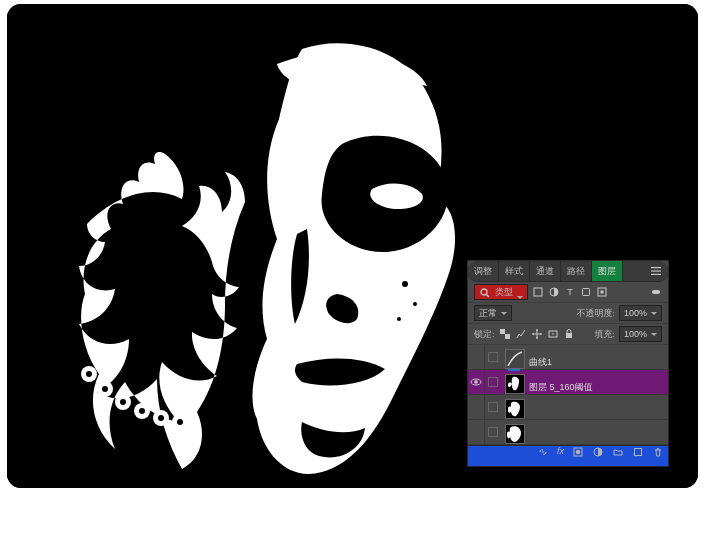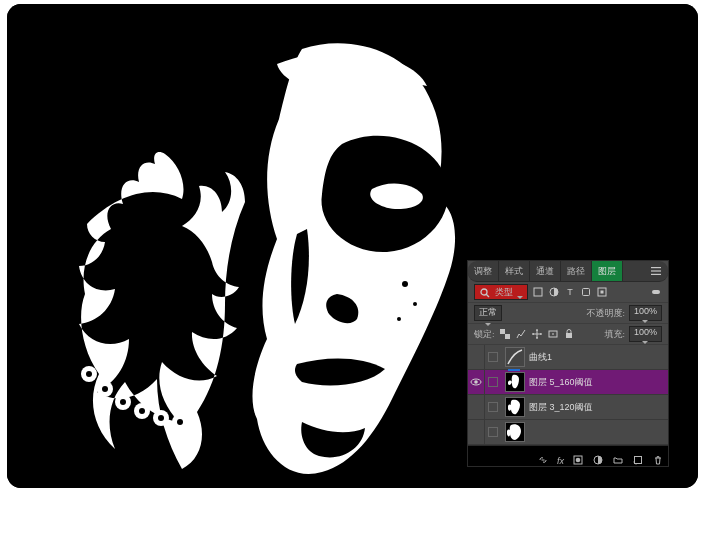--- a/index.html
+++ b/index.html
@@ -8,36 +8,36 @@
   .canvas svg{display:block;}
   .panel{position:absolute;left:467px;top:260px;width:200px;background:#484848;box-shadow:0 2px 8px rgba(0,0,0,.5);border:1px solid #2a2a2a;font-size:9px;}
   .tabs{display:flex;background:#3a3a3a;height:20px;align-items:stretch;border-bottom:1px solid #2a2a2a;border-radius:9px;}
   .tab{padding:0 6px;display:flex;align-items:center;color:#bbb;border-right:1px solid #2a2a2a;cursor:default;}
   .tab.active{background:#15803d;color:#ddd;}
   .menu-icon{margin-left:auto;padding:0 6px;display:flex;align-items:center;}
   .row{display:flex;align-items:center;height:20px;padding:0 6px;gap:4px;border-bottom:1px solid #3d3d3d;}
   .search-box{flex:0 0 auto;display:flex;align-items:flex-end;background:#b91c1c;border:1px solid #222;padding:0 4px;height:14px;gap:4px;color:#bbb;}
   .ico{display:inline-flex;align-items:center;justify-content:center;width:12px;height:12px;}
   .ico svg{width:10px;height:10px;fill:#c7c7c7;}
-  .dd{display:inline-flex;align-items:center;background:#3a3a3a;border:1px solid #222;padding:0 4px;height:14px;gap:4px;color:#ccc;flex-direction:column;}
+  .dd{display:inline-flex;align-items:center;background:#3a3a3a;border:1px solid #222;padding:0 4px;height:14px;gap:4px;color:#ccc;}
   .dd .caret{width:0;height:0;border-left:3px solid transparent;border-right:3px solid transparent;border-top:3px solid #aaa;}
   .lab{color:#bbb;font-family:Liberation Serif, serif;}
   .spacer{flex:1;}
   .layers{}
-  .layer{display:flex;align-items:center;height:24px;border-bottom:1px solid #393939;background:#484848;}
+  .layer{display:flex;align-items:flex-end;height:24px;border-bottom:1px solid #393939;background:#484848;}
   .layer.sel{background:#701a75;}
   .eye{width:16px;flex:0 0 16px;display:flex;align-items:center;justify-content:center;border-right:1px solid #393939;height:100%;}
   .eye svg{width:12px;height:12px;fill:#ccc;}
   .chk{width:16px;flex:0 0 16px;display:flex;align-items:center;justify-content:center;height:100%;}
   .chk .box{width:8px;height:8px;border:1px solid #666;}
   .thumb{width:18px;height:18px;margin:0 4px;border:1px solid #666;background:#000;display:flex;align-items:center;justify-content:center;overflow:hidden;}
   .thumb svg{width:18px;height:18px;}
   .lname{color:#ddd;flex:1;white-space:nowrap;overflow:hidden;}
   .curve-line{position:absolute;left:40px;bottom:-2px;width:12px;height:2px;background:#1d6ed4;}
-  .footer{display:flex;align-items:flex-end;height:20px;padding:0 4px;gap:8px;background:#000000;border-top:1px solid #2a2a2a;justify-content:flex-end;}
+  .footer{display:flex;align-items:flex-start;height:20px;padding:0 4px;gap:8px;background:#1d4ed8;border-top:1px solid #2a2a2a;justify-content:flex-end;}
   .footer .ico svg{fill:#b5b5b5;}
   .footer .fx{font-size:9px;color:#b5b5b5;font-style:italic;}
   .caret{display:inline-block;}
   .iconrow{display:flex;gap:4px;align-items:center;}
   .iconrow .ico{cursor:default;}
 </style>
 </head>
 <body>
 
 <div class="canvas">
@@ -252,21 +252,20 @@
       <div class="chk">
           <span class="box"></span>
         </div>
       <div class="thumb">
         <svg viewBox="0 0 18 18">
             <rect width="18" height="18" fill="#000"></rect>
             <path fill="#fff" d="M6 2 C10 1 14 3 14 7 C14 10 12 14 10 16 C7 17 5 14 5 11 C5 8 4 4 6 2 Z"></path>
             <path fill="#fff" d="M2 8 C3 6 5 6 6 9 C5 13 3 14 2 11 Z"></path>
           </svg>
       </div>
-      <span class="lname">图层 3_120阈值</span>
     </div>
 
     <div class="layer">
       <div class="eye"></div>
       <div class="chk">
           <span class="box"></span>
         </div>
       <div class="thumb">
         <svg viewBox="0 0 18 18">
             <rect width="18" height="18" fill="#000"></rect>

